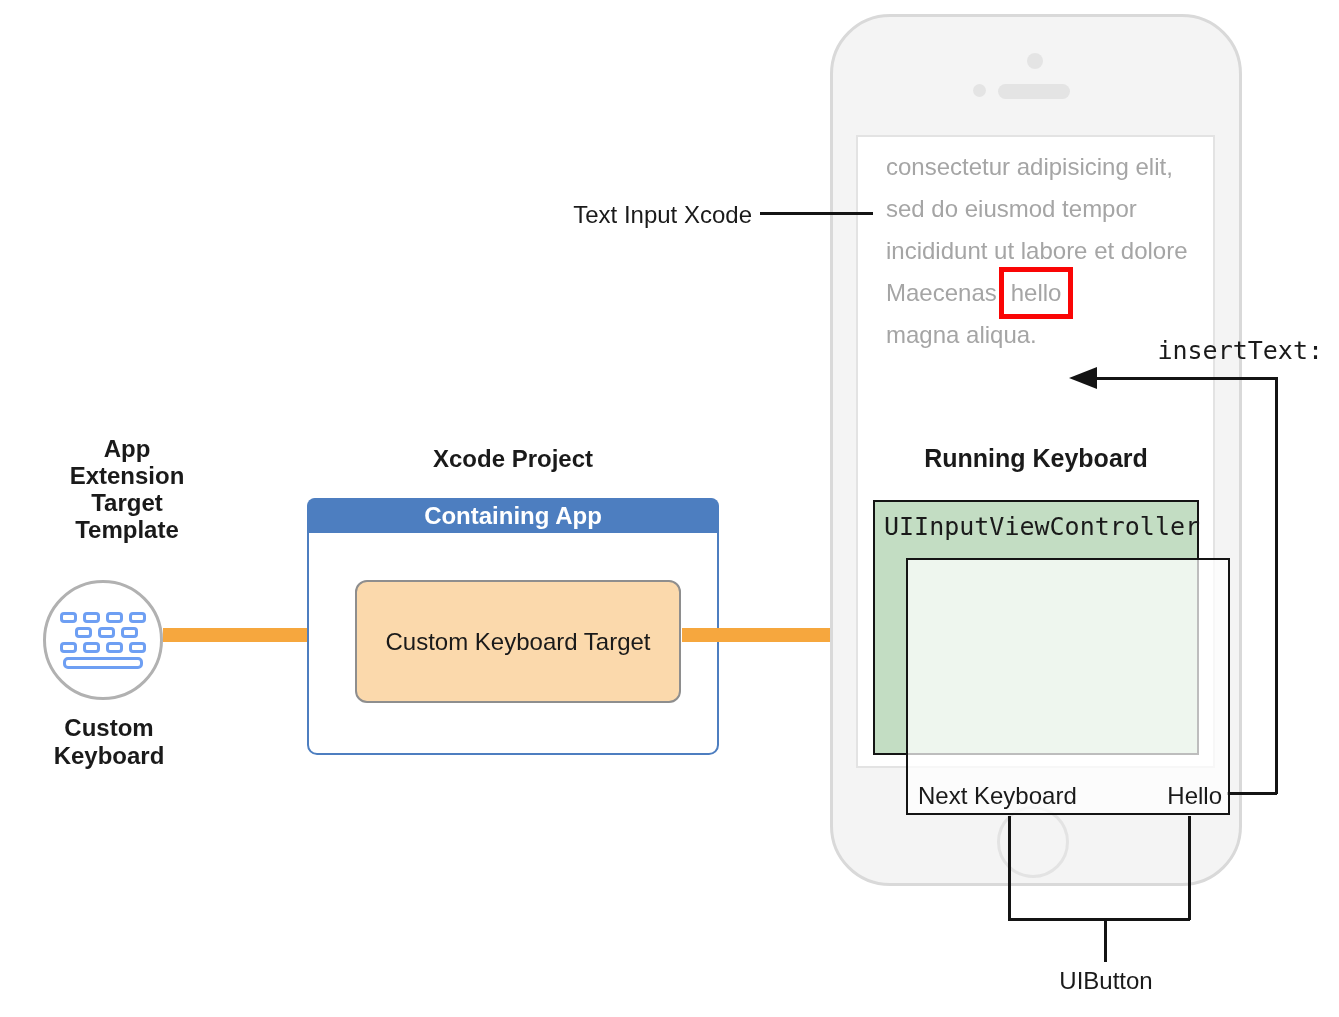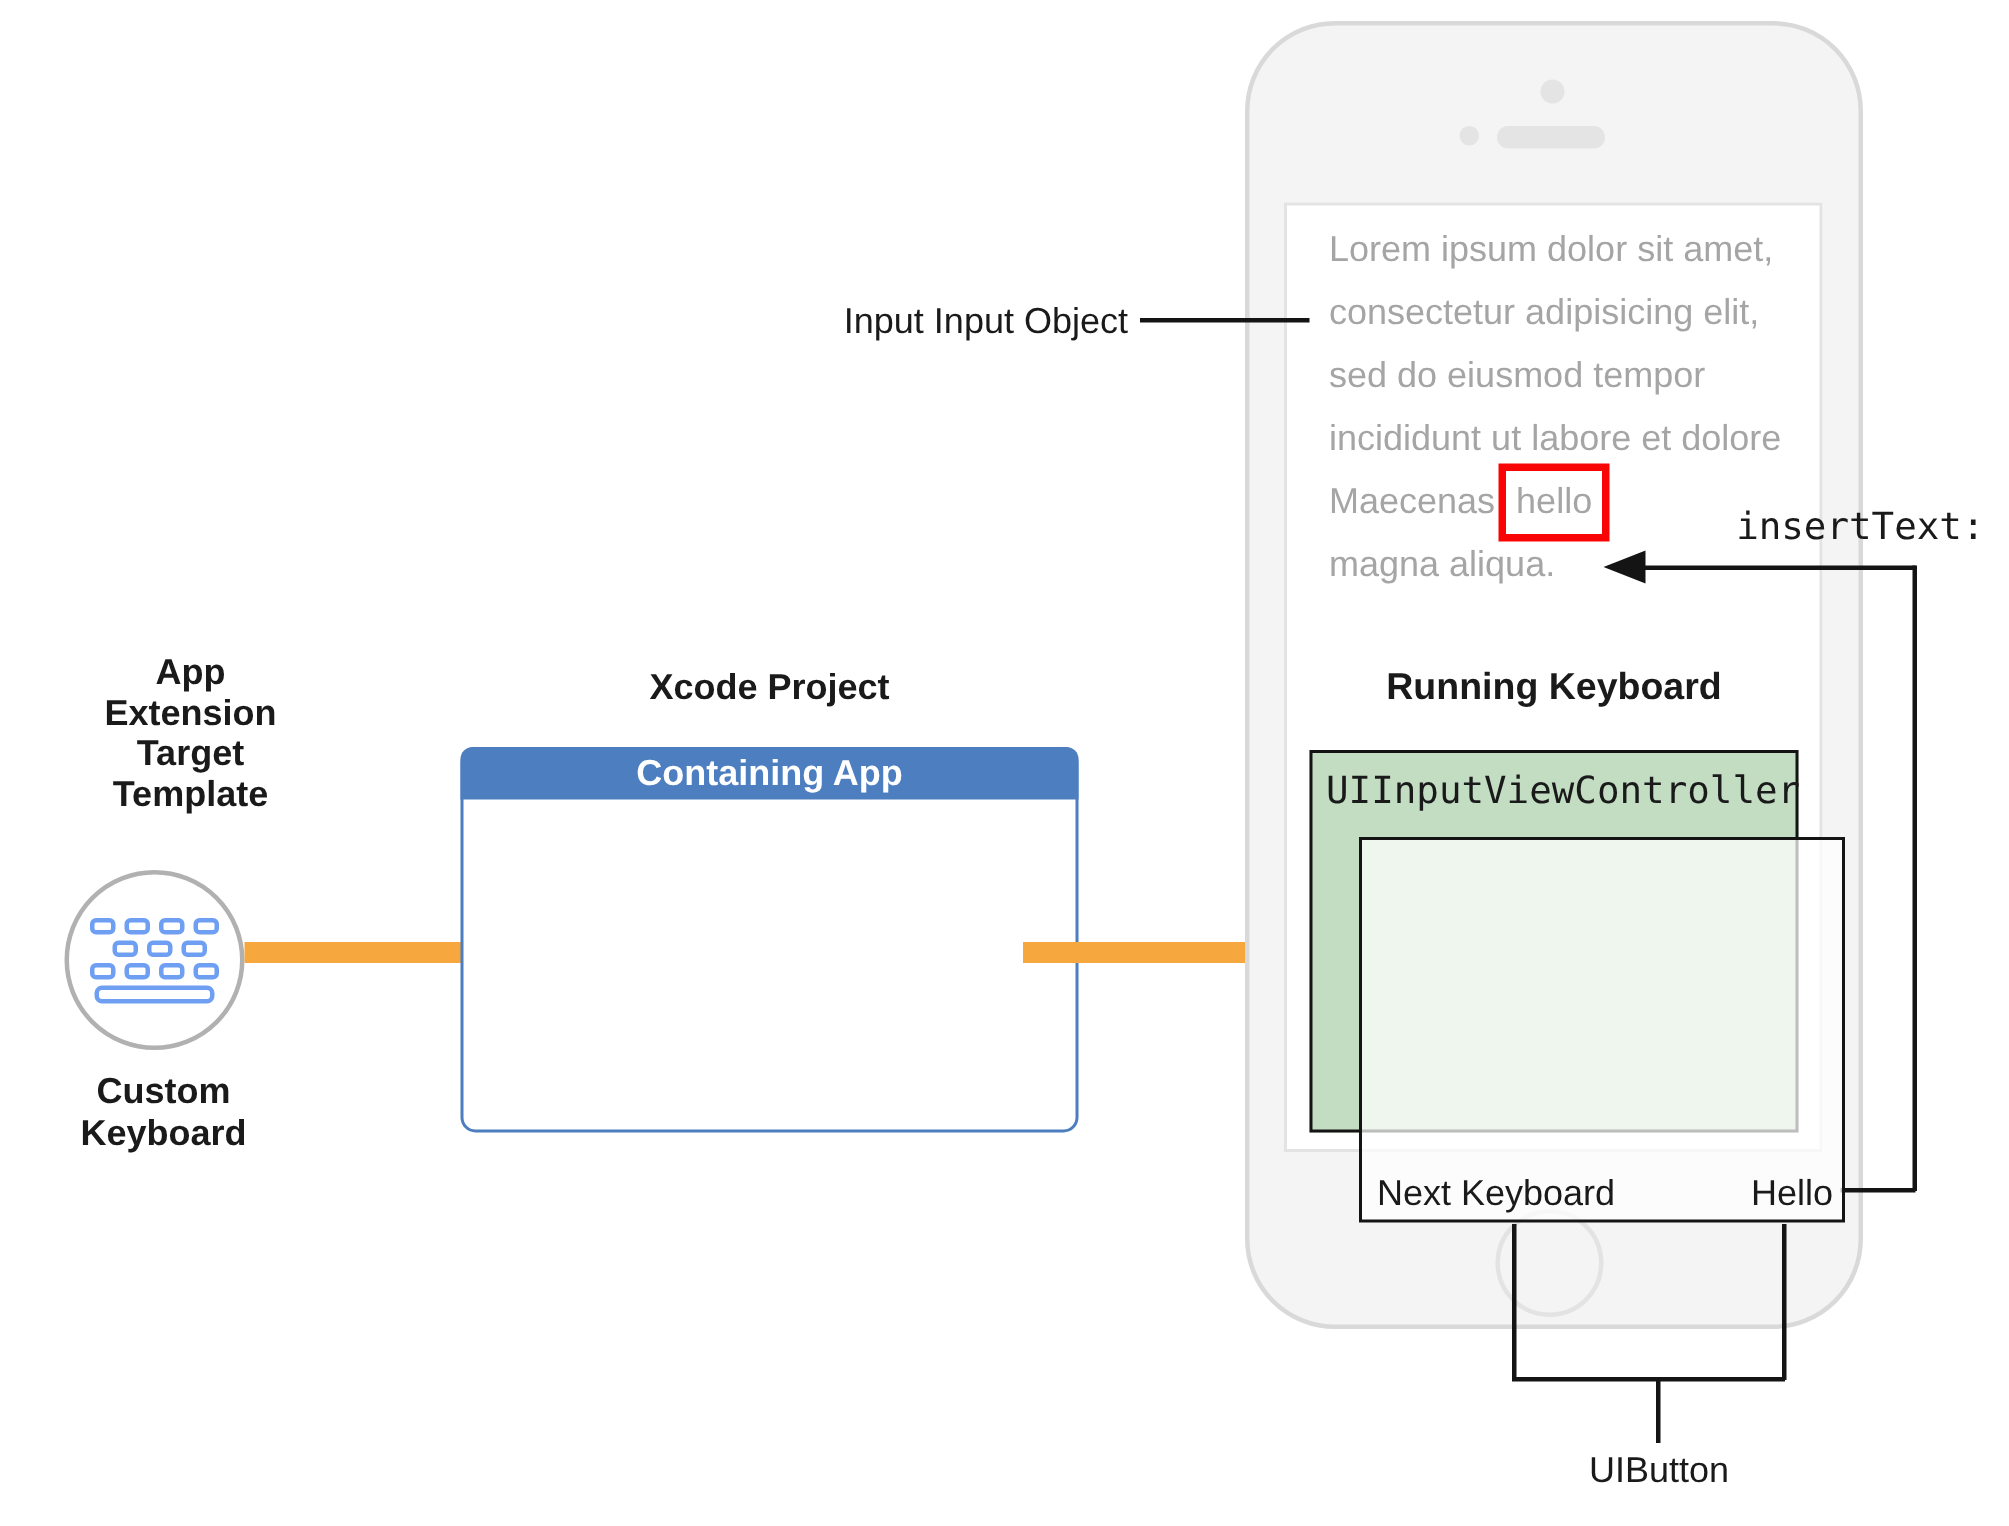--- a/index.html
+++ b/index.html
@@ -127,43 +127,45 @@
     <span style="display:block">Custom</span>
     <span style="display:block">Keyboard</span>
   </div>
 
   <div class="abs shaft" id="arrow1-shaft"></div>
   <div class="abs ohead" id="arrow1-head"></div>
 
   <div class="abs ctr bold" id="xcode-title">Xcode Project</div>
   <div class="abs" id="containing-box"></div>
   <div class="abs" id="containing-header">Containing App</div>
+  <div class="abs" id="target-box">
+    <span>Custom Keyboard Target</span>
+  </div>
 
   <div class="abs shaft" id="arrow2-shaft"></div>
   <div class="abs ohead" id="arrow2-head"></div>
 
   <div class="abs" id="phone"></div>
   <div class="abs" id="camera"></div>
   <div class="abs" id="sensor"></div>
   <div class="abs" id="speaker"></div>
   <div class="abs" id="home"></div>
   <div class="abs" id="screen"></div>
 
   <div class="abs" id="lorem">
-    <div>Lorem ipsum dolor sit amet,</div>
     <div>consectetur adipisicing elit,</div>
     <div>sed do eiusmod tempor</div>
     <div>incididunt ut labore et dolore</div>
     <div>
       <span>Maecenas</span><span class="hello-box"><span>hello</span></span>
     </div>
     <div>magna aliqua.</div>
   </div>
 
-  <div class="abs" id="tio-label">Input Input Object</div>
+  <div class="abs" id="tio-label">Text Input Xcode</div>
   <div class="abs bline" id="tio-line"></div>
 
   <div class="abs mono" id="insert-label">insertText:</div>
   <div class="abs" id="insert-head"></div>
   <div class="abs bline" id="insert-lineh"></div>
   <div class="abs bline" id="insert-linev"></div>
   <div class="abs bline" id="hello-line"></div>
 
   <div class="abs ctr bold" id="running-title">Running Keyboard</div>
   <div class="abs" id="ivc-box"></div>

